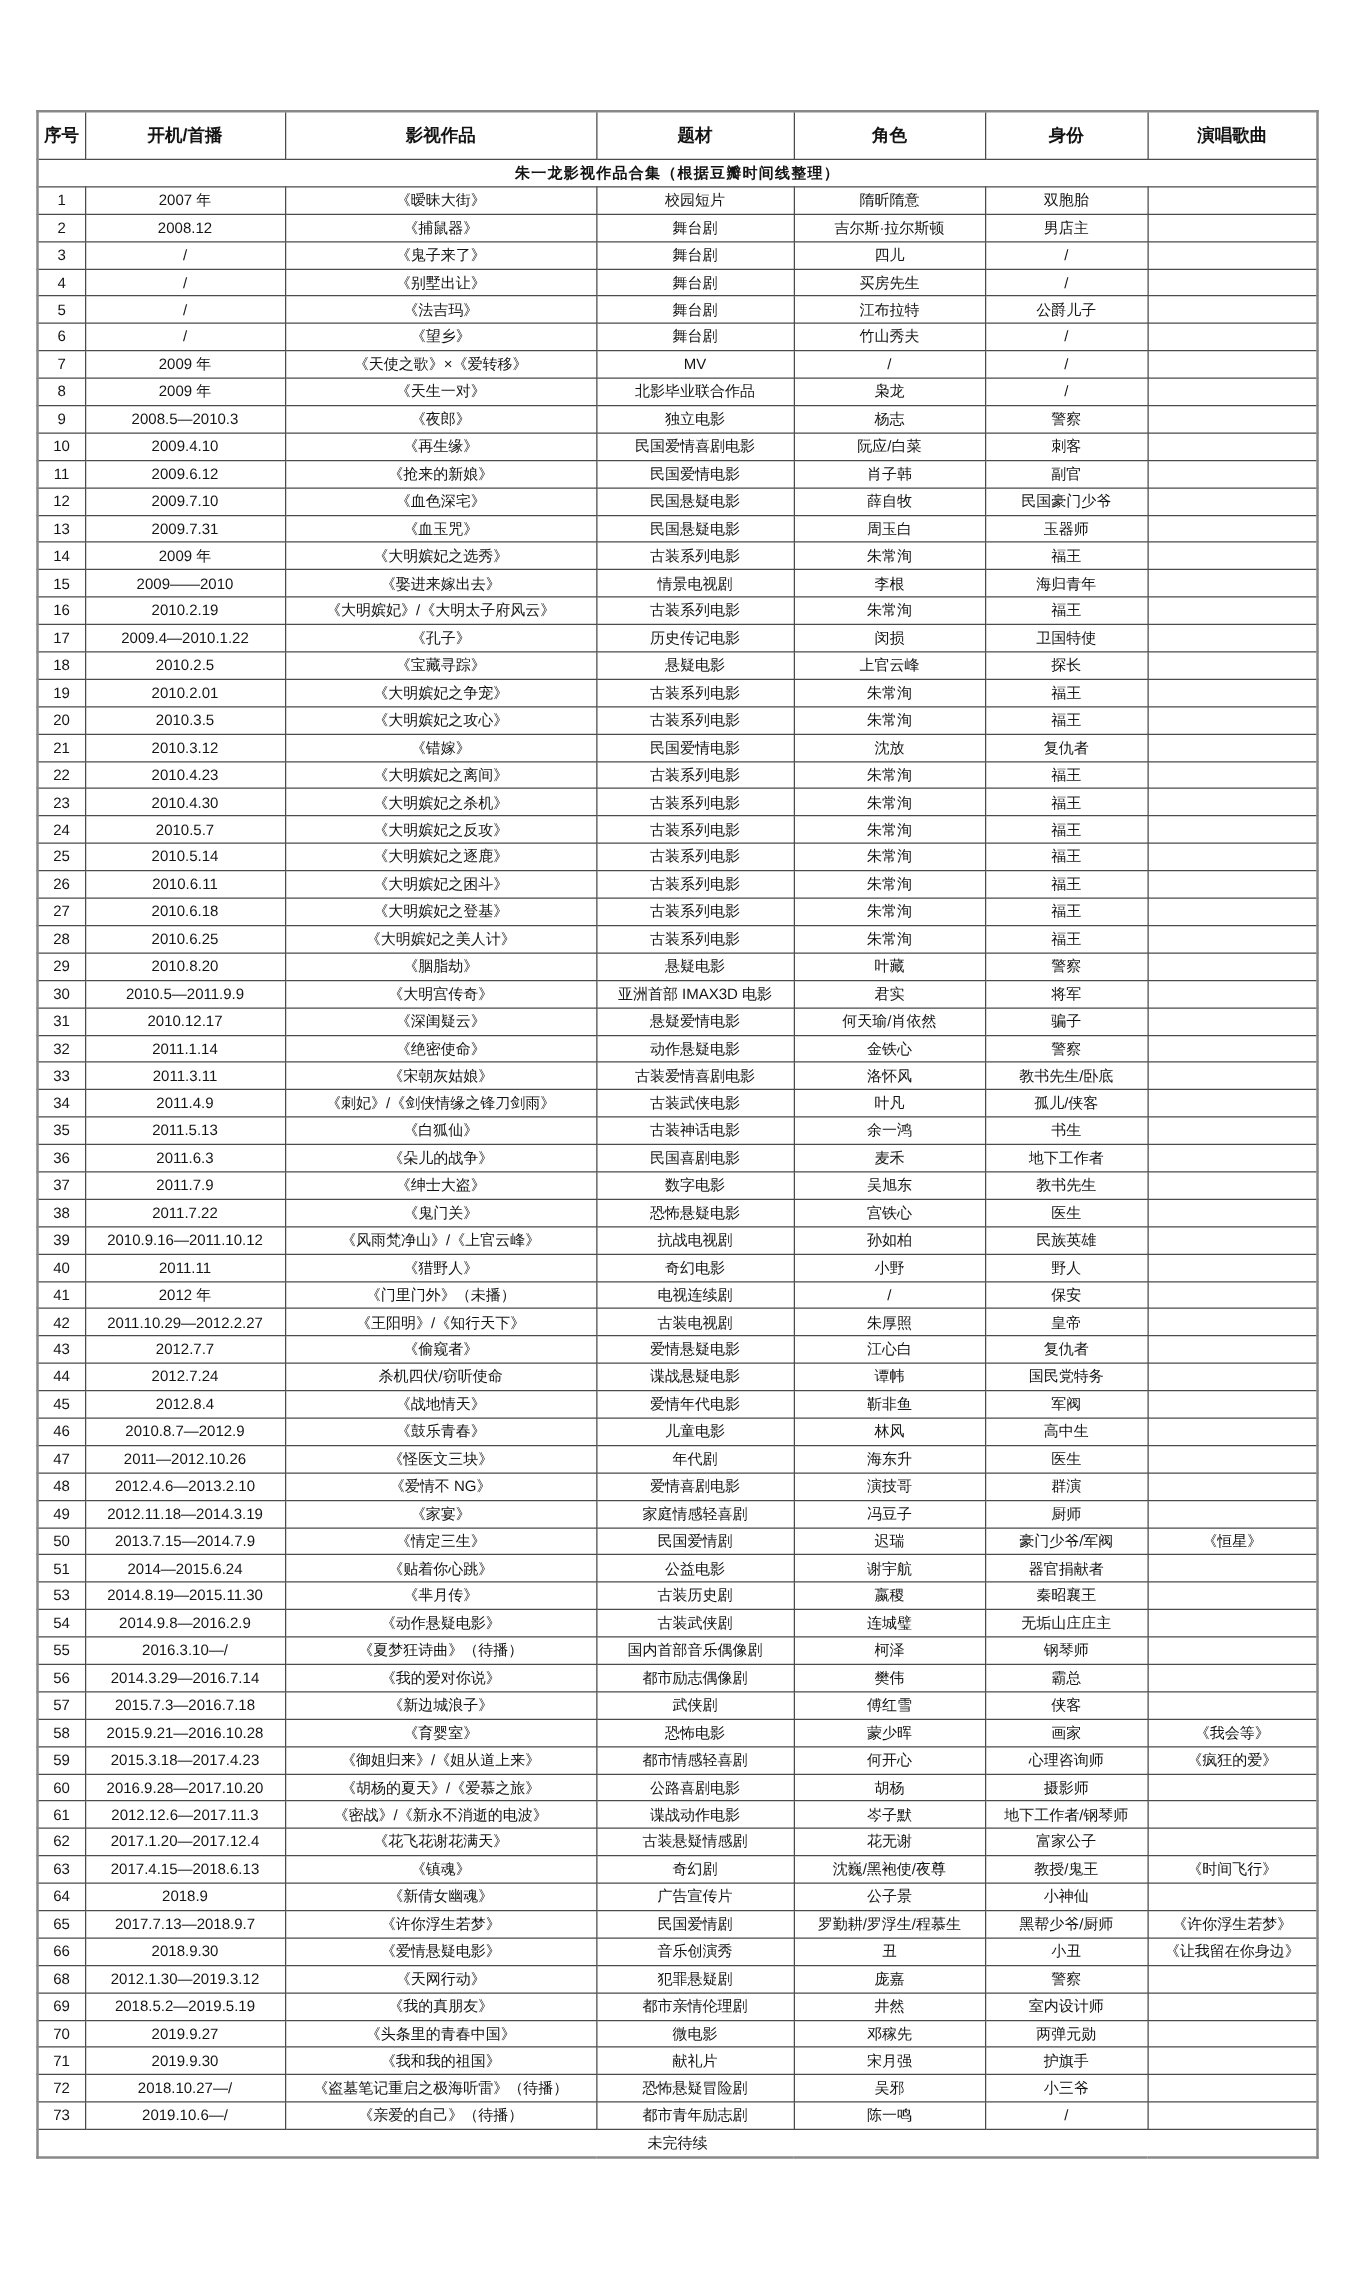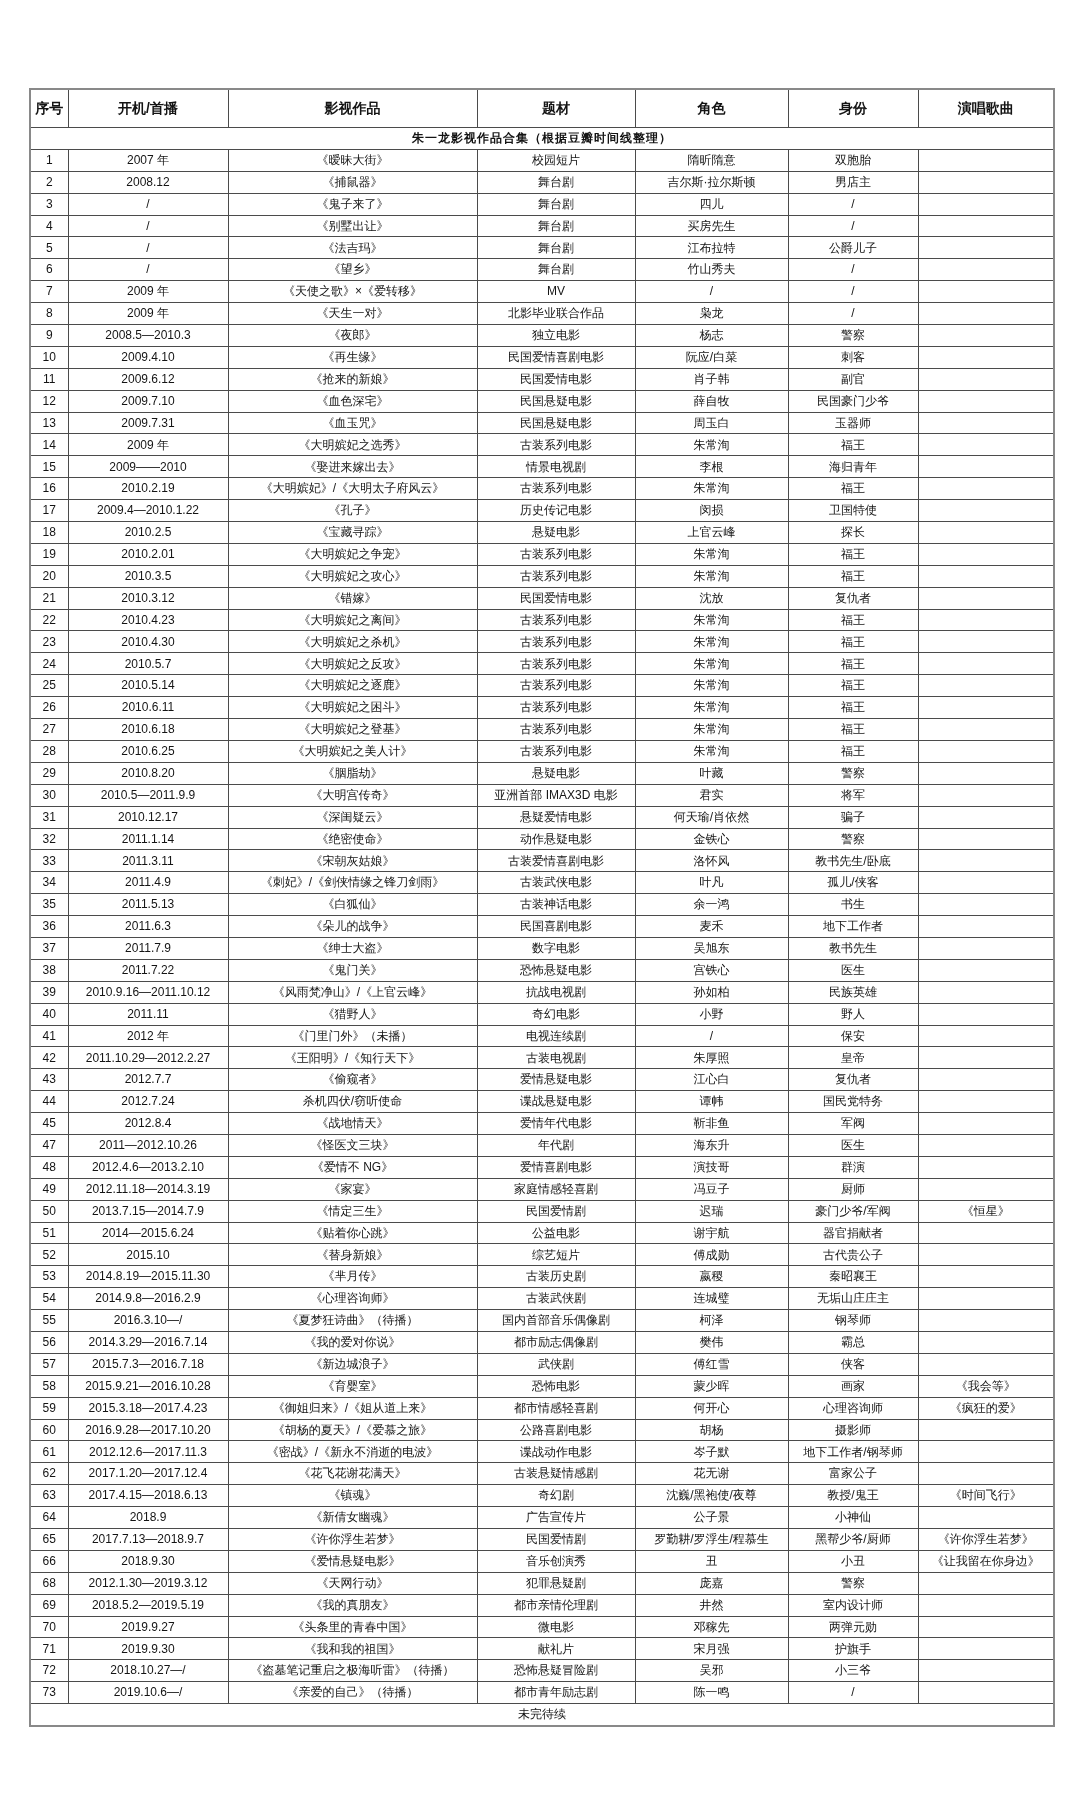--- a/index.html
+++ b/index.html
@@ -497,20 +497,29 @@
         <tr>
           <td>45</td>
           <td>2012.8.4</td>
           <td>《战地情天》</td>
           <td>爱情年代电影</td>
           <td>靳非鱼</td>
           <td>军阀</td>
           <td></td>
         </tr>
         <tr>
+          <td>46</td>
+          <td>2010.8.7—2012.9</td>
+          <td>《鼓乐青春》</td>
+          <td>儿童电影</td>
+          <td>林风</td>
+          <td>高中生</td>
+          <td></td>
+        </tr>
+        <tr>
           <td>47</td>
           <td>2011—2012.10.26</td>
           <td>《怪医文三块》</td>
           <td>年代剧</td>
           <td>海东升</td>
           <td>医生</td>
           <td></td>
         </tr>
         <tr>
           <td>48</td>
@@ -542,41 +551,32 @@
         <tr>
           <td>51</td>
           <td>2014—2015.6.24</td>
           <td>《贴着你心跳》</td>
           <td>公益电影</td>
           <td>谢宇航</td>
           <td>器官捐献者</td>
           <td></td>
         </tr>
         <tr>
-          <td>52</td>
-          <td>2015.10</td>
-          <td>《替身新娘》</td>
-          <td>综艺短片</td>
-          <td>傅成勋</td>
-          <td>古代贵公子</td>
-          <td></td>
-        </tr>
-        <tr>
           <td>53</td>
           <td>2014.8.19—2015.11.30</td>
           <td>《芈月传》</td>
           <td>古装历史剧</td>
           <td>嬴稷</td>
           <td>秦昭襄王</td>
           <td></td>
         </tr>
         <tr>
           <td>54</td>
           <td>2014.9.8—2016.2.9</td>
-          <td>《心理咨询师》</td>
+          <td>《动作悬疑电影》</td>
           <td>古装武侠剧</td>
           <td>连城璧</td>
           <td>无垢山庄庄主</td>
           <td></td>
         </tr>
         <tr>
           <td>55</td>
           <td>2016.3.10—/</td>
           <td>《夏梦狂诗曲》（待播）</td>
           <td>国内首部音乐偶像剧</td>

